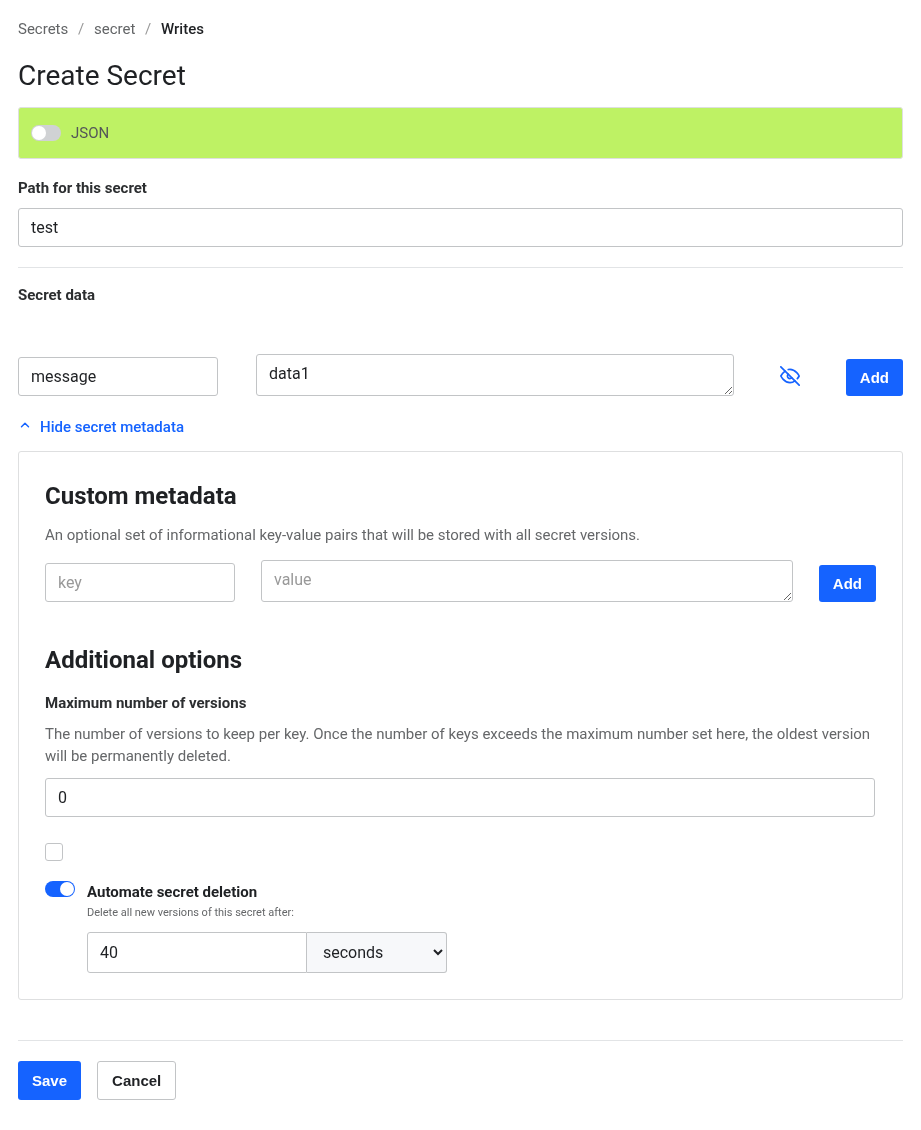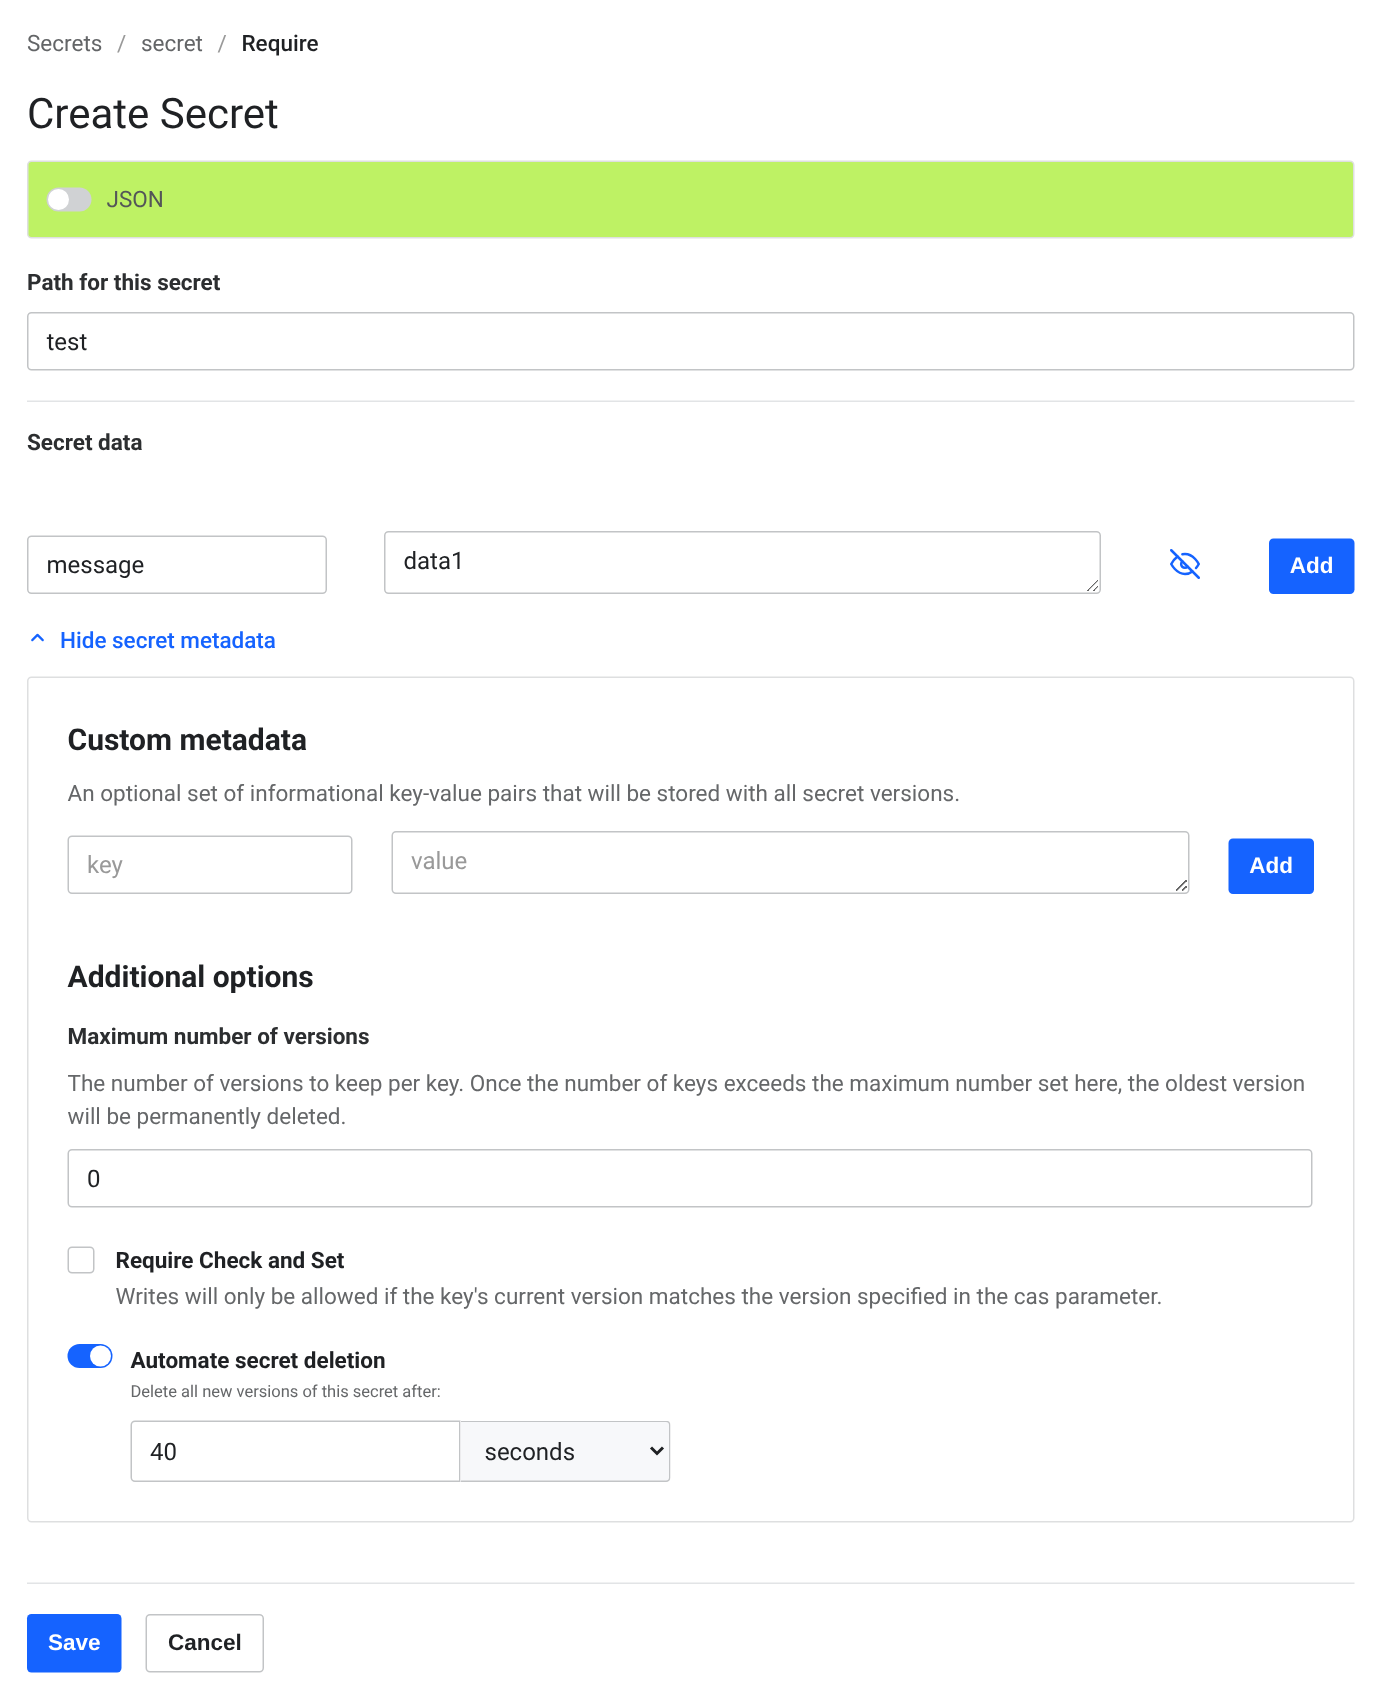--- a/index.html
+++ b/index.html
@@ -139,21 +139,21 @@
     }
     .metadata-toggle-link svg { width: 14px; height: 14px; stroke: #1563ff; }
 
     .metadata-panel {
       border: 1px solid #dedfe0;
       border-radius: 3px;
       padding: 26px;
       margin-bottom: 40px;
     }
     .metadata-panel h2 {
-      font-size: 20px;
+      font-size: 24px;
       font-weight: 700;
       margin-bottom: 10px;
     }
     .sub-desc {
       color: #656769;
       font-size: 15px;
       margin-bottom: 14px;
     }
     .meta-row {
       display: flex;
@@ -221,21 +221,21 @@
     }
   </style>
 </head>
 <body>
 
 <nav class="breadcrumb">
   <a href="#">Secrets</a>
   <span class="sep">/</span>
   <a href="#">secret</a>
   <span class="sep">/</span>
-  <span class="current">Require</span>
+  <span class="current">Writes</span>
 </nav>
 
 <h1 class="page-title">Create Secret</h1>
 
 <div class="json-toggle-box">
   <div class="toggle"></div>
   <span class="label">JSON</span>
 </div>
 
 <div class="path-section">
@@ -284,24 +284,20 @@
     <h2>Additional options</h2>
 
     <div class="field-block" style="margin-top:14px;">
       <label class="field-label">Maximum number of versions</label>
       <p class="field-desc">The number of versions to keep per key. Once the number of keys exceeds the maximum number set here, the oldest version will be permanently deleted.</p>
       <input class="text-input" type="text" value="0" style="">
     </div>
 
     <div class="check-row">
       <div class="box"></div>
-      <div class="text">
-        <div class="title">Require Check and Set</div>
-        <div class="desc">Writes will only be allowed if the key's current version matches the version specified in the cas parameter.</div>
-      </div>
     </div>
 
     <div class="toggle-row">
       <div class="toggle on"></div>
       <div class="content">
         <div class="title">Automate secret deletion</div>
         <div class="desc">Delete all new versions of this secret after:</div>
         <div class="ttl-inputs">
           <input class="text-input" type="text" value="40" style="">
           <select class="select">

